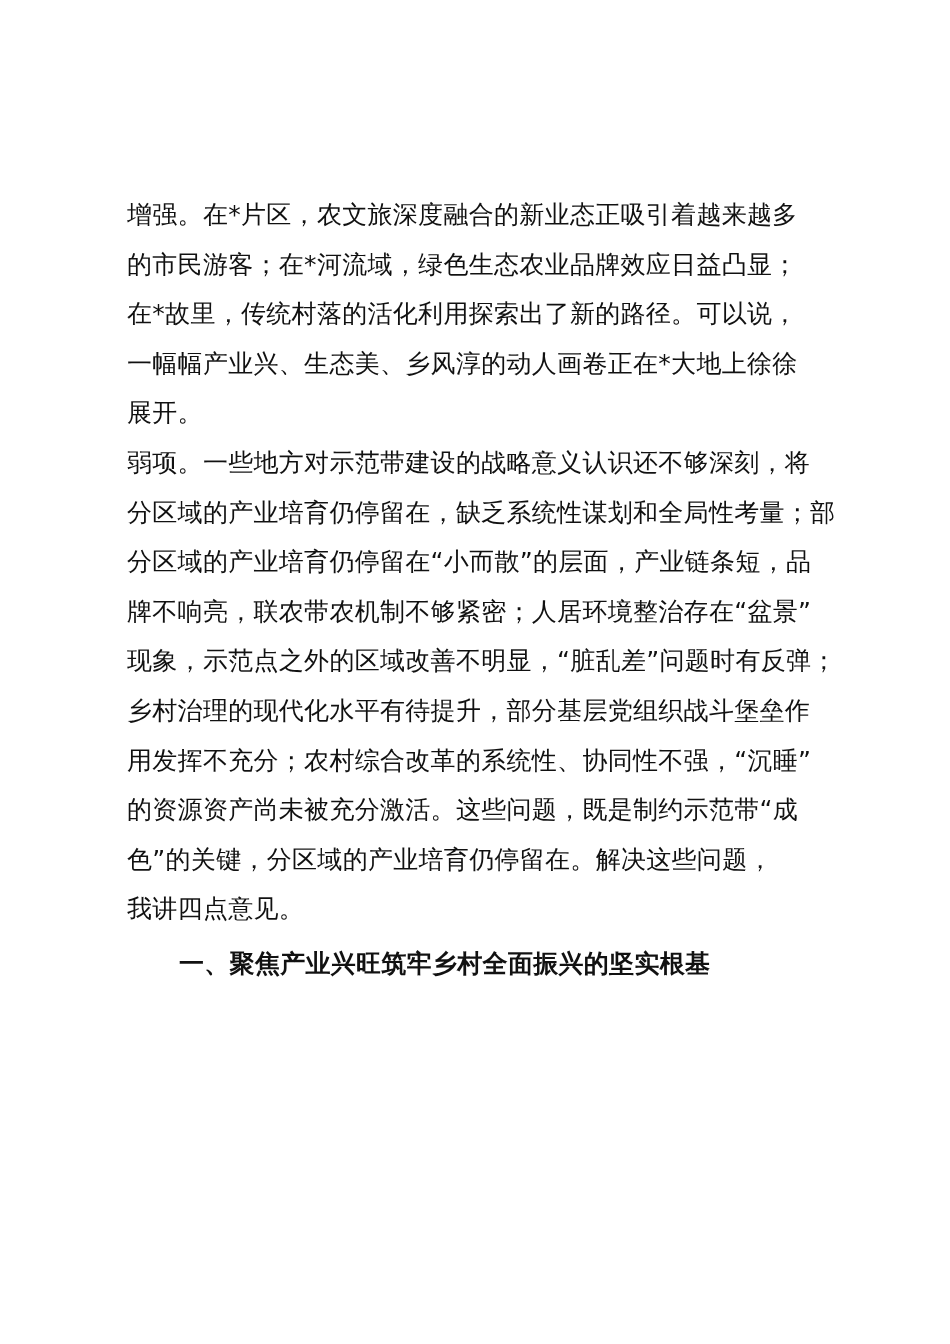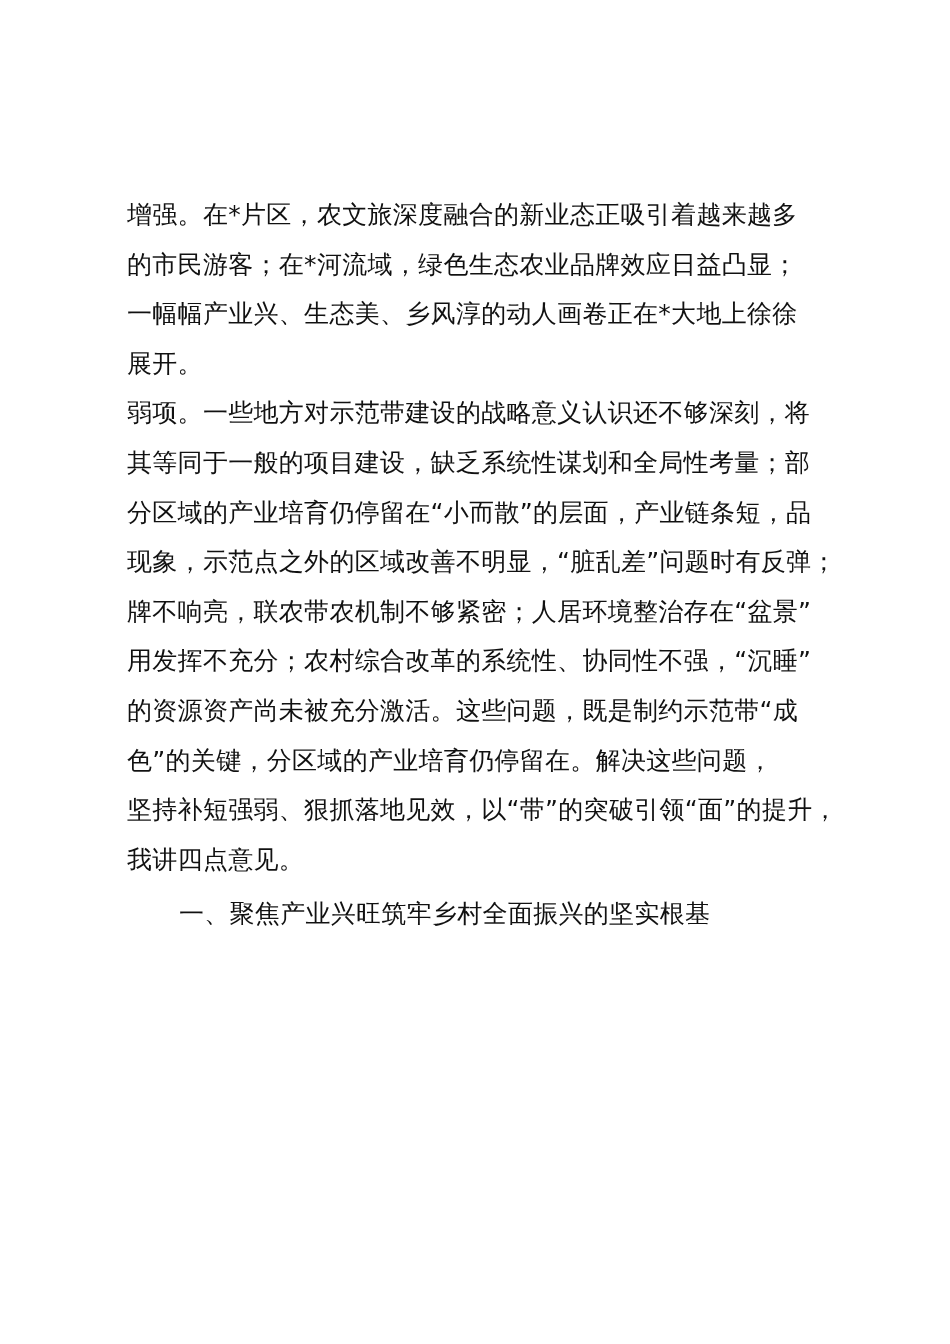--- a/index.html
+++ b/index.html
@@ -33,50 +33,51 @@
       height: 49.6px;
       line-height: 49.6px;
       font-size: 25px;
       white-space: nowrap;
       letter-spacing: 0.3px;
     }
     .indent {
       padding-left: 52px;
     }
     .heading {
-      font-weight: normal;
+      font-weight: bold;
       padding-left: 52px;
       margin-top: 4px;
       height: 52px;
       line-height: 52px;
     }
   </style>
 </head>
 <body>
 
 <div class="page">
   <div class="content">
 
     <div>
       <div class="line">增强。在*片区，农文旅深度融合的新业态正吸引着越来越多</div>
       <div class="line">的市民游客；在*河流域，绿色生态农业品牌效应日益凸显；</div>
+      <div class="line">在*故里，传统村落的活化利用探索出了新的路径。可以说，</div>
       <div class="line">一幅幅产业兴、生态美、乡风淳的动人画卷正在*大地上徐徐</div>
       <div class="line">展开。</div>
     </div>
 
     <div>
       <div class="line">弱项。一些地方对示范带建设的战略意义认识还不够深刻，将</div>
-      <div class="line">其等同于一般的项目建设，缺乏系统性谋划和全局性考量；部</div>
+      <div class="line">分区域的产业培育仍停留在，缺乏系统性谋划和全局性考量；部</div>
       <div class="line">分区域的产业培育仍停留在“小而散”的层面，产业链条短，品</div>
+      <div class="line">牌不响亮，联农带农机制不够紧密；人居环境整治存在“盆景”</div>
       <div class="line">现象，示范点之外的区域改善不明显，“脏乱差”问题时有反弹；</div>
-      <div class="line">牌不响亮，联农带农机制不够紧密；人居环境整治存在“盆景”</div>
+      <div class="line">乡村治理的现代化水平有待提升，部分基层党组织战斗堡垒作</div>
       <div class="line">用发挥不充分；农村综合改革的系统性、协同性不强，“沉睡”</div>
       <div class="line">的资源资产尚未被充分激活。这些问题，既是制约示范带“成</div>
       <div class="line">色”的关键，分区域的产业培育仍停留在。解决这些问题，</div>
-      <div class="line">坚持补短强弱、狠抓落地见效，以“带”的突破引领“面”的提升，</div>
       <div class="line">我讲四点意见。</div>
     </div>
 
     <div class="line heading">一、聚焦产业兴旺筑牢乡村全面振兴的坚实根基</div>
 
 
   </div>
 </div>
 
 </body></html>

